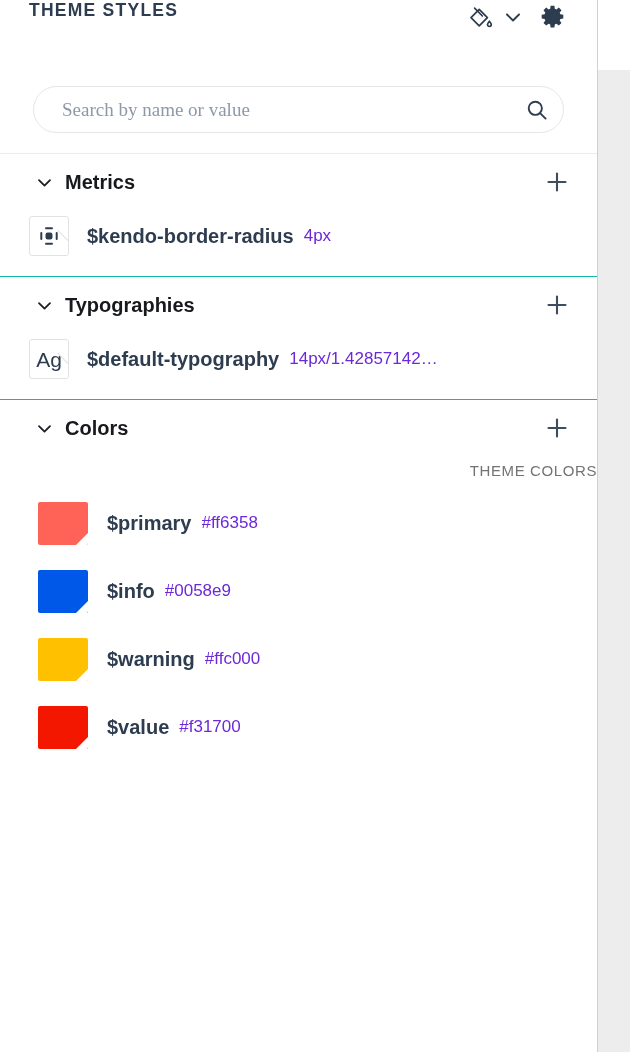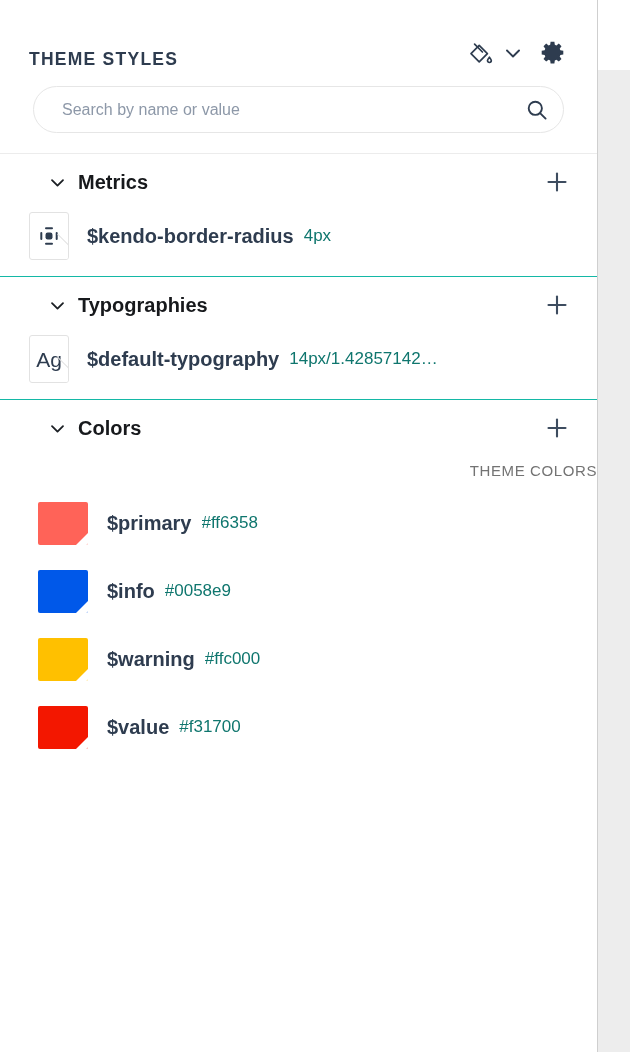--- a/index.html
+++ b/index.html
@@ -48,21 +48,21 @@
     top: 70px;
     bottom: 0;
     background: #ededed;
   }
 
   
   .header {
     height: 70px;
     min-height: 70px;
     display: flex;
-    align-items: flex-end;
+    align-items: flex-start;
     padding: 0 22px 0 29px;
     box-sizing: border-box;
   }
   .header-title {
     font-size: 17.5px;
     font-weight: bold;
     letter-spacing: 1.25px;
     color: #2e3c4f;
     text-transform: uppercase;
     flex: 1;
@@ -100,22 +100,22 @@
     background: #ffffff;
     display: flex;
     align-items: center;
     box-sizing: border-box;
   }
   .search-input {
     flex: 1;
     border: none;
     outline: none;
     background: transparent;
-    font-family: Liberation Sans, sans-serif;
-    font-size: 16px;
+    font-family: Liberation Serif, serif;
+    font-size: 19px;
     color: #2e3c4f;
     padding: 0 0 0 28px;
     height: 100%;
   }
   .search-input::placeholder {
     color: #8d98a8;
     opacity: 1;
   }
   .search-icon {
     width: 52px;
@@ -133,21 +133,20 @@
   }
   .section.first { border-top: 1px solid #ececec; }
 
   .section-head {
     display: flex;
     align-items: center;
     height: 56px;
     padding: 0 22px 0 35px;
     box-sizing: border-box;
     cursor: pointer;
-    margin-left: 13px;
   }
   .section-chev {
     width: 26px;
     display: flex;
     align-items: center;
     color: #1b1f24;
     flex: none;
   }
   .section-title {
     font-size: 20px;
@@ -174,21 +173,21 @@
     display: flex;
     align-items: center;
     height: 52px;
     padding: 0 20px 0 29px;
     box-sizing: border-box;
     cursor: pointer;
   }
 
   .swatch-box {
     width: 40px;
-    height: 48px;
+    height: 40px;
     flex: none;
     border: 1px solid #e2e2e2;
     border-radius: 3px;
     box-sizing: border-box;
     display: flex;
     align-items: center;
     justify-content: center;
     position: relative;
     overflow: hidden;
     background: #fff;
@@ -244,21 +243,21 @@
   }
 
   .row-label {
     font-size: 20px;
     font-weight: bold;
     color: #2e3c4f;
     white-space: nowrap;
   }
   .row-value {
     font-size: 17px;
-    color: #0f766e;
+    color: #6d28d9;
     white-space: nowrap;
     overflow: hidden;
     text-overflow: ellipsis;
   }
   .row-main {
     display: flex;
     align-items: center;
     gap: 10px;
     margin-left: 18px;
     min-width: 0;

